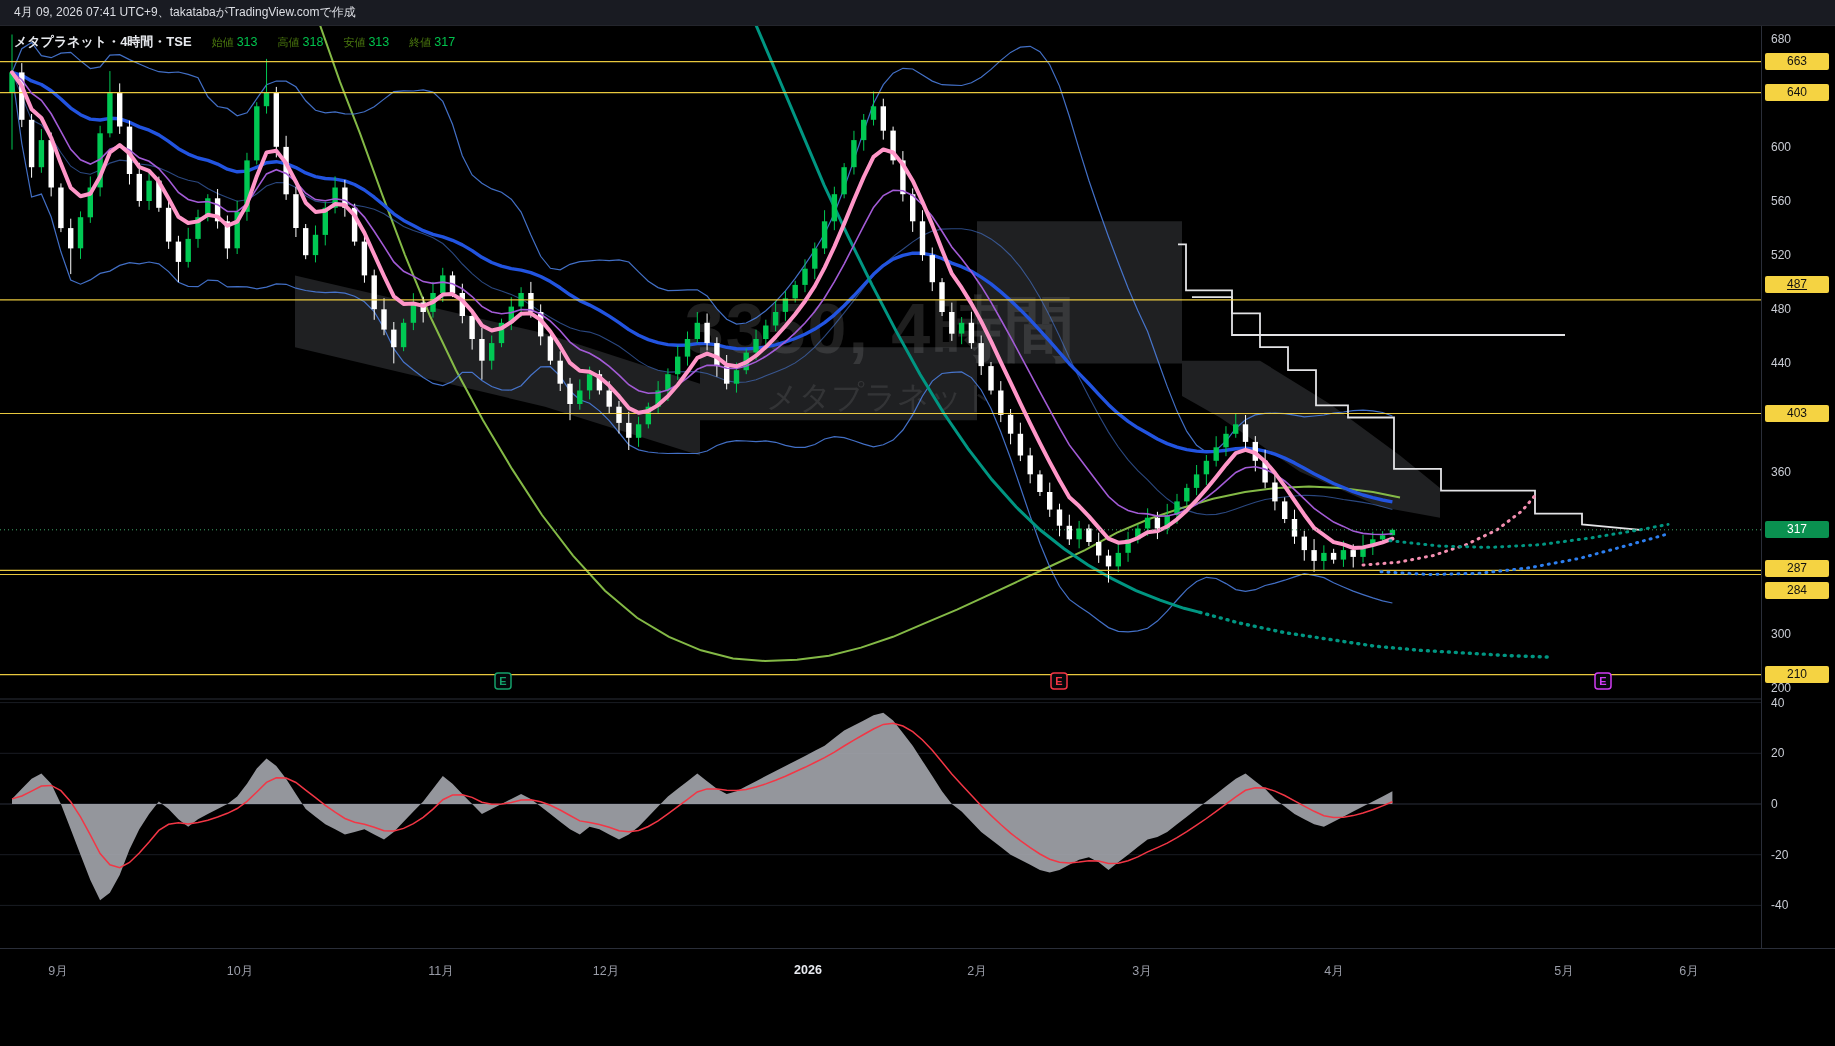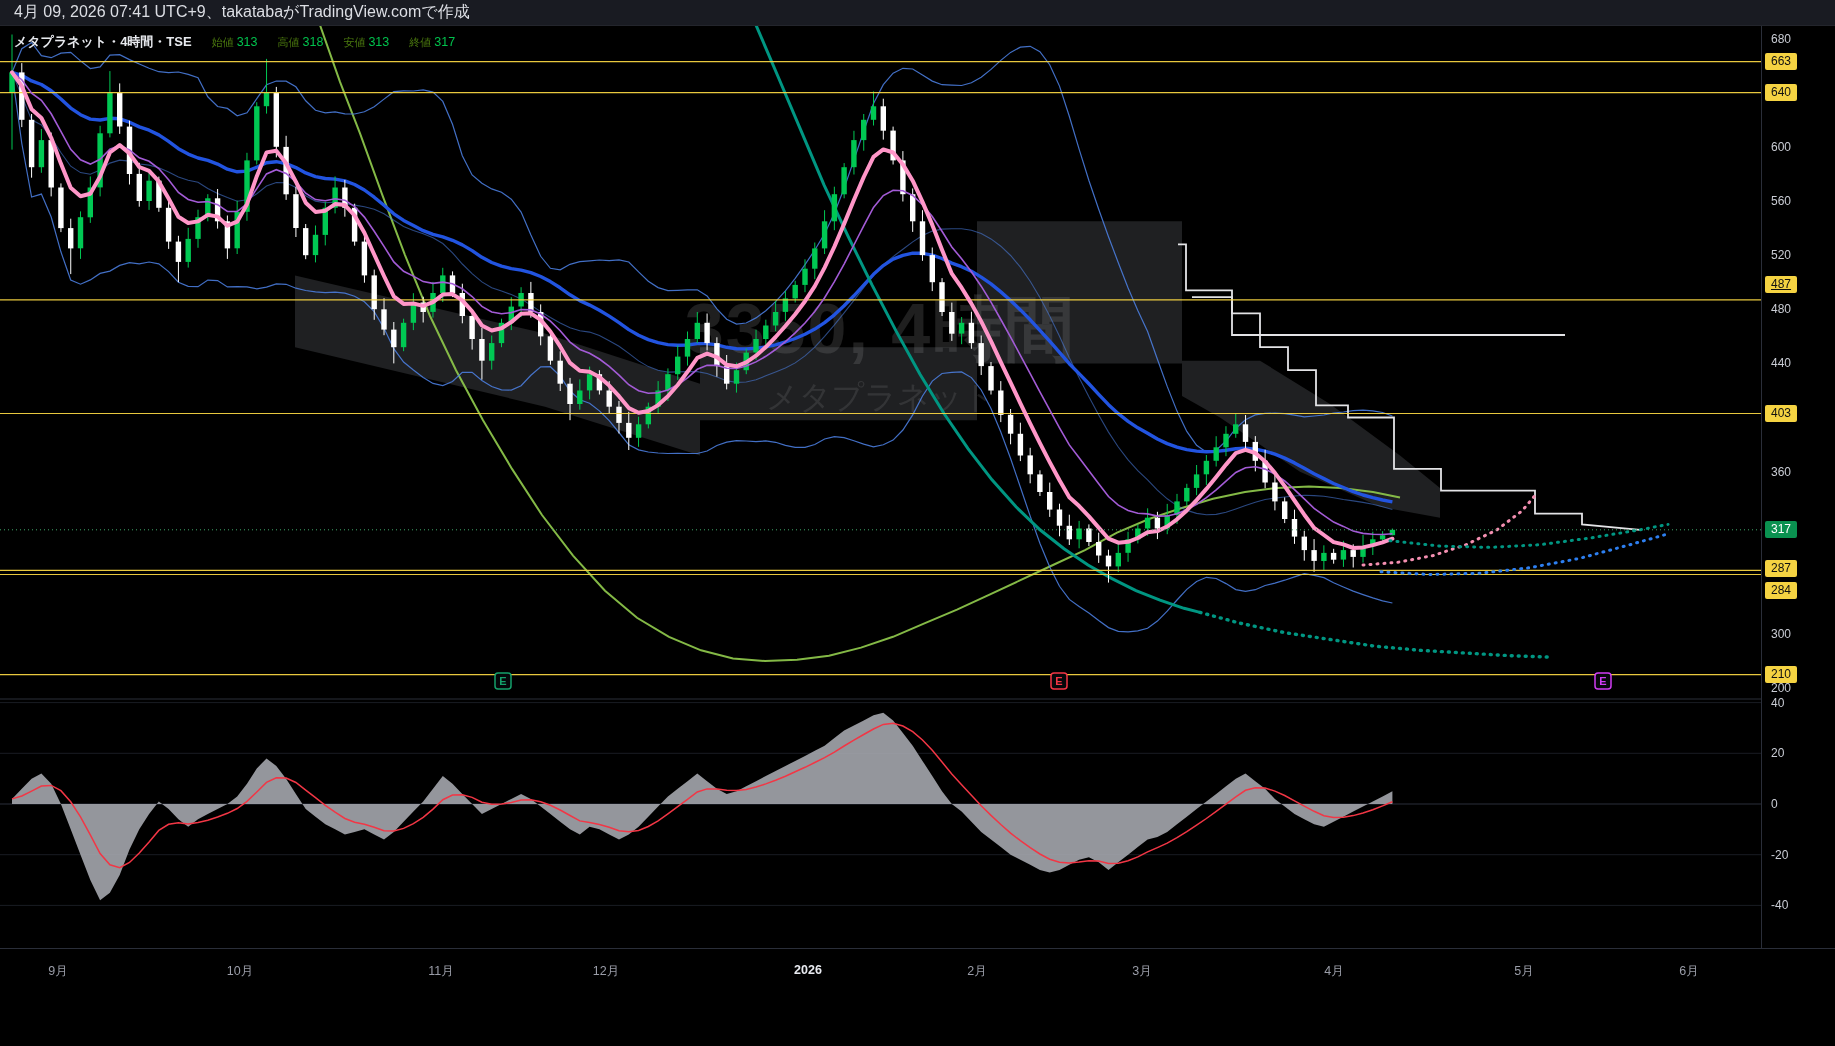--- a/index.html
+++ b/index.html
@@ -1,33 +1,33 @@
 <!DOCTYPE html>
 <html><head>
 <meta charset="utf-8">
 <style>
   html,body{margin:0;padding:0;background:#000;}
   .app{position:relative;width:1835px;height:1046px;background:#000;overflow:hidden;
        font-family:"Liberation Sans",sans-serif;}
   .topbar{position:absolute;left:0;top:0;width:100%;height:26px;background:#191b22;
           border-bottom:1px solid #23252c;display:flex;align-items:center;padding-left:14px;
-          box-sizing:border-box;color:#dcdee4;font-size:16px;z-index:6;}
+          box-sizing:border-box;color:#dcdee4;font-size:12px;z-index:6;}
   .legend{position:absolute;left:14px;top:33px;font-size:13px;color:#e7e9ee;
           display:flex;align-items:center;z-index:5;white-space:nowrap;}
   .legend .sym{font-weight:700;}
   .legend .olbl{color:#4d7c0f;margin-left:20px;font-size:11px;}
   .legend .oval{color:#00c24d;margin-left:3px;font-size:12.5px;}
   .watermark{position:absolute;left:0;top:26px;width:1761px;text-align:center;z-index:1;pointer-events:none;}
   .wm1{margin-top:268px;font-size:70px;line-height:70px;font-weight:600;color:rgba(255,255,255,0.12);letter-spacing:2px;}
   .wm2{font-size:32px;color:rgba(255,255,255,0.10);margin-top:12px;}
   #chart{position:absolute;left:0;top:26px;z-index:2;}
   .pscale{position:absolute;left:1761px;top:26px;width:74px;height:922px;border-left:1px solid #2a2e39;
           background:#000;z-index:4;text-align:right;}
   .ptick{position:absolute;left:9px;font-size:12px;color:#c9ccd4;height:18px;line-height:18px;}
-  .pbadge{position:absolute;left:3px;font-size:12px;height:17px;line-height:17px;padding:0 6px;
+  .pbadge{position:absolute;left:3px;font-size:12px;height:17px;line-height:17px;padding:0 22px;
           border-radius:2px;background:#f5d342;color:#111;font-weight:500;}
   .pcur{background:#0a9150;color:#fff;}
   .tscale{position:absolute;left:0;top:948px;width:1835px;height:52px;border-top:1px solid #2a2e39;
           background:#000;z-index:3;}
   .tlabel{position:absolute;top:14px;width:64px;margin-left:-32px;text-align:center;font-size:12.5px;color:#9a9da8;}
   .tlabel.year{color:#e8eaf0;font-weight:700;}
   .footer{position:absolute;left:0;top:1000px;width:100%;height:46px;background:#000;border-top:1px solid #1d2026;
           display:flex;align-items:center;padding-left:14px;box-sizing:border-box;z-index:3;}
   .logo svg{display:block;fill:#fff;}
   .brand{color:#fff;font-size:19px;font-weight:700;margin-left:9px;letter-spacing:.2px;}
@@ -416,18 +416,18 @@
 
   <div class="tscale" id="tscale">
       <div class="tlabel" style="left: 58px;">9月</div>
       <div class="tlabel" style="left: 240px;">10月</div>
       <div class="tlabel" style="left: 441px;">11月</div>
       <div class="tlabel" style="left: 606px;">12月</div>
       <div class="tlabel year" style="left: 808px;">2026</div>
       <div class="tlabel" style="left: 977px;">2月</div>
       <div class="tlabel" style="left: 1142px;">3月</div>
       <div class="tlabel" style="left: 1334px;">4月</div>
-      <div class="tlabel" style="left: 1524px; text-align: center;">5月</div>
+      <div class="tlabel" style="left: 1564px; text-align: center;">5月</div>
       <div class="tlabel" style="left: 1689px;">6月</div>
     </div>
 
 
 </div>
 
 </body></html>

